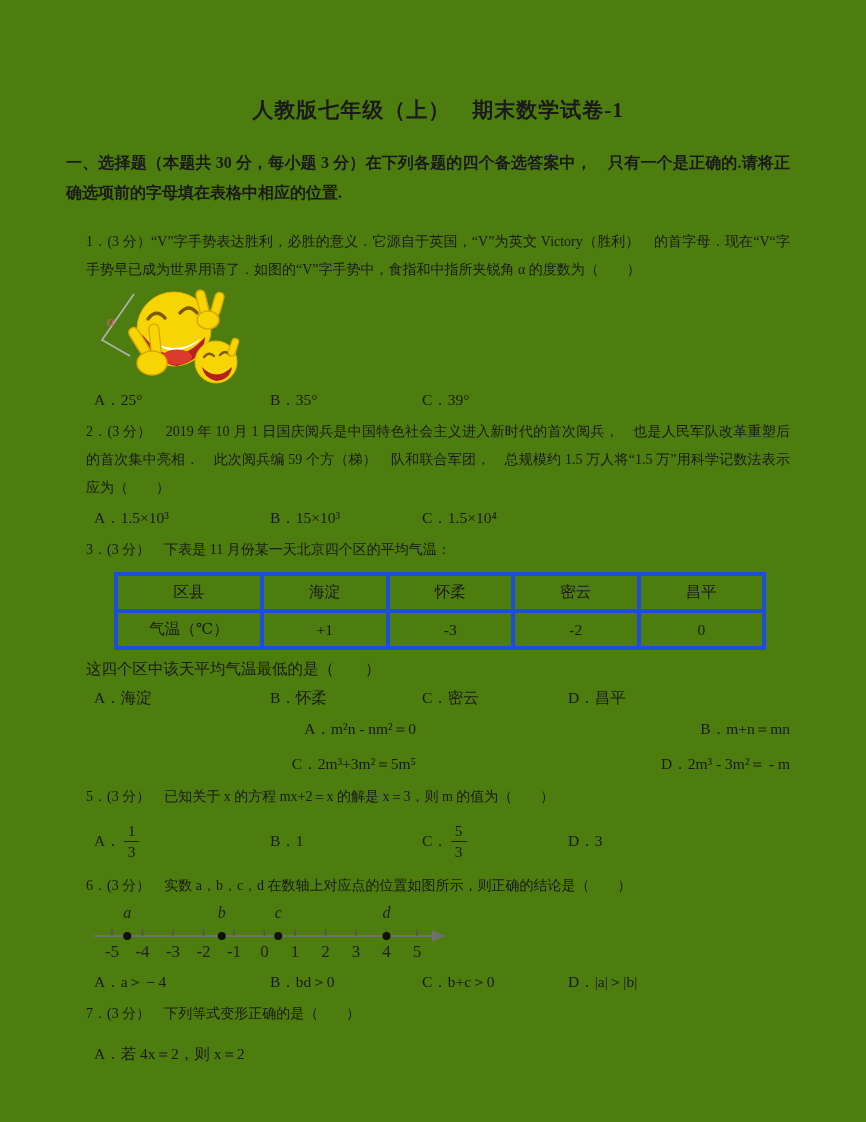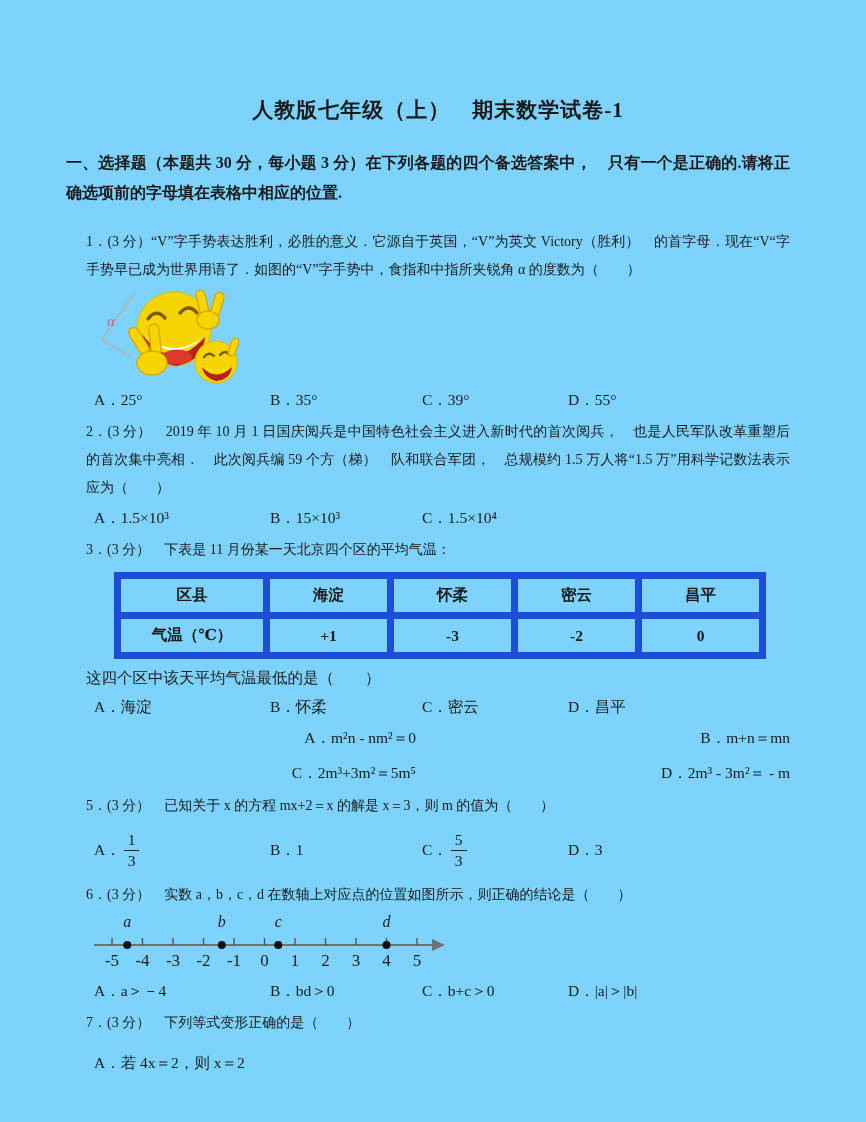--- a/index.html
+++ b/index.html
@@ -1,17 +1,17 @@
 <!DOCTYPE html>
 <html><head>
 <meta charset="utf-8">
 <style>
   html,body{margin:0;padding:0;background:#fff;}
   .page{
-    width:866px;height:1122px;background:#7dd3fc;position:relative;
+    width:866px;height:1122px;background:#4d7c0f;position:relative;
     box-sizing:border-box;padding:96px 76px 8px 86px;overflow:hidden;
     font-family:"Liberation Serif","DejaVu Serif",serif;color:#1a1a1a;
   }
   .title{
     font-size:21px;font-weight:bold;text-align:center;
     margin:0 0 24px 0;letter-spacing:1px;
   }
   .section-header{
     font-weight:bold;font-size:16px;line-height:30px;
     margin:0 0 20px -20px;text-align:justify;
@@ -26,23 +26,22 @@
   .opts2{
     display:grid;grid-template-columns:322px auto;row-gap:14px;
     font-size:15.5px;margin:10px 0 8px 8px;text-align:right;
   }
   .figure-smiley{margin:4px 0 0 6px;width:152px;height:96px;display:block;}
   table.temp{
     border-collapse:collapse;margin:8px 0 4px 28px;width:652px;
     font-size:15.5px;table-layout:fixed;
   }
   table.temp td{
-    border:7px solid #1d4ed8;height:33px;text-align:center;vertical-align:middle;
+    border:4px solid #1d4ed8;height:33px;text-align:center;vertical-align:middle;
     padding:0;
-    font-weight:bold;
   }
   table.temp td.c0{width:142px;}
   .plain{font-size:15.5px;line-height:26px;margin:6px 0 0 0;}
   .frac{
     display:inline-flex;flex-direction:column;align-items:center;
     line-height:1.12;vertical-align:middle;margin-left:3px;font-size:15.5px;
   }
   .frac .num{padding:0 4px 1px 4px;border-bottom:1.5px solid #222;}
   .frac .den{padding:1px 4px 0 4px;}
   .opt-frac{display:inline-flex;align-items:center;}
@@ -96,21 +95,20 @@
         <path d="M110 79 Q124 94 140 79 Q138 92 124 93 Q112 90 110 79 Z" fill="#b5201a"></path>
         <path d="M112 80 Q124 88 138 80 Q130 84 124 84 Q117 83 112 80 Z" fill="#ffffff"></path>
         <rect x="138" y="50" width="7" height="18" rx="3.5" fill="#f7d504" stroke="#d8a800" stroke-width="1.2" transform="rotate(18 141 59)"></rect>
       </g>
     </svg>
 
     <div class="opts4">
       <span>A．25°</span>
       <span>B．35°</span>
       <span>C．39°</span>
-      <span>D．55°</span>
     </div>
   </div>
 
   <div>
     <p class="stem">2．(3 分）　2019 年 10 月 1 日国庆阅兵是中国特色社会主义进入新时代的首次阅兵，　也是人民军队改革重塑后的首次集中亮相．　此次阅兵编 59 个方（梯）　队和联合军团，　总规模约 1.5 万人将“1.5 万”用科学记数法表示应为（　　）</p>
     <div class="opts4">
       <span>A．1.5×10³</span>
       <span>B．15×10³</span>
       <span>C．1.5×10⁴</span>
     </div>

